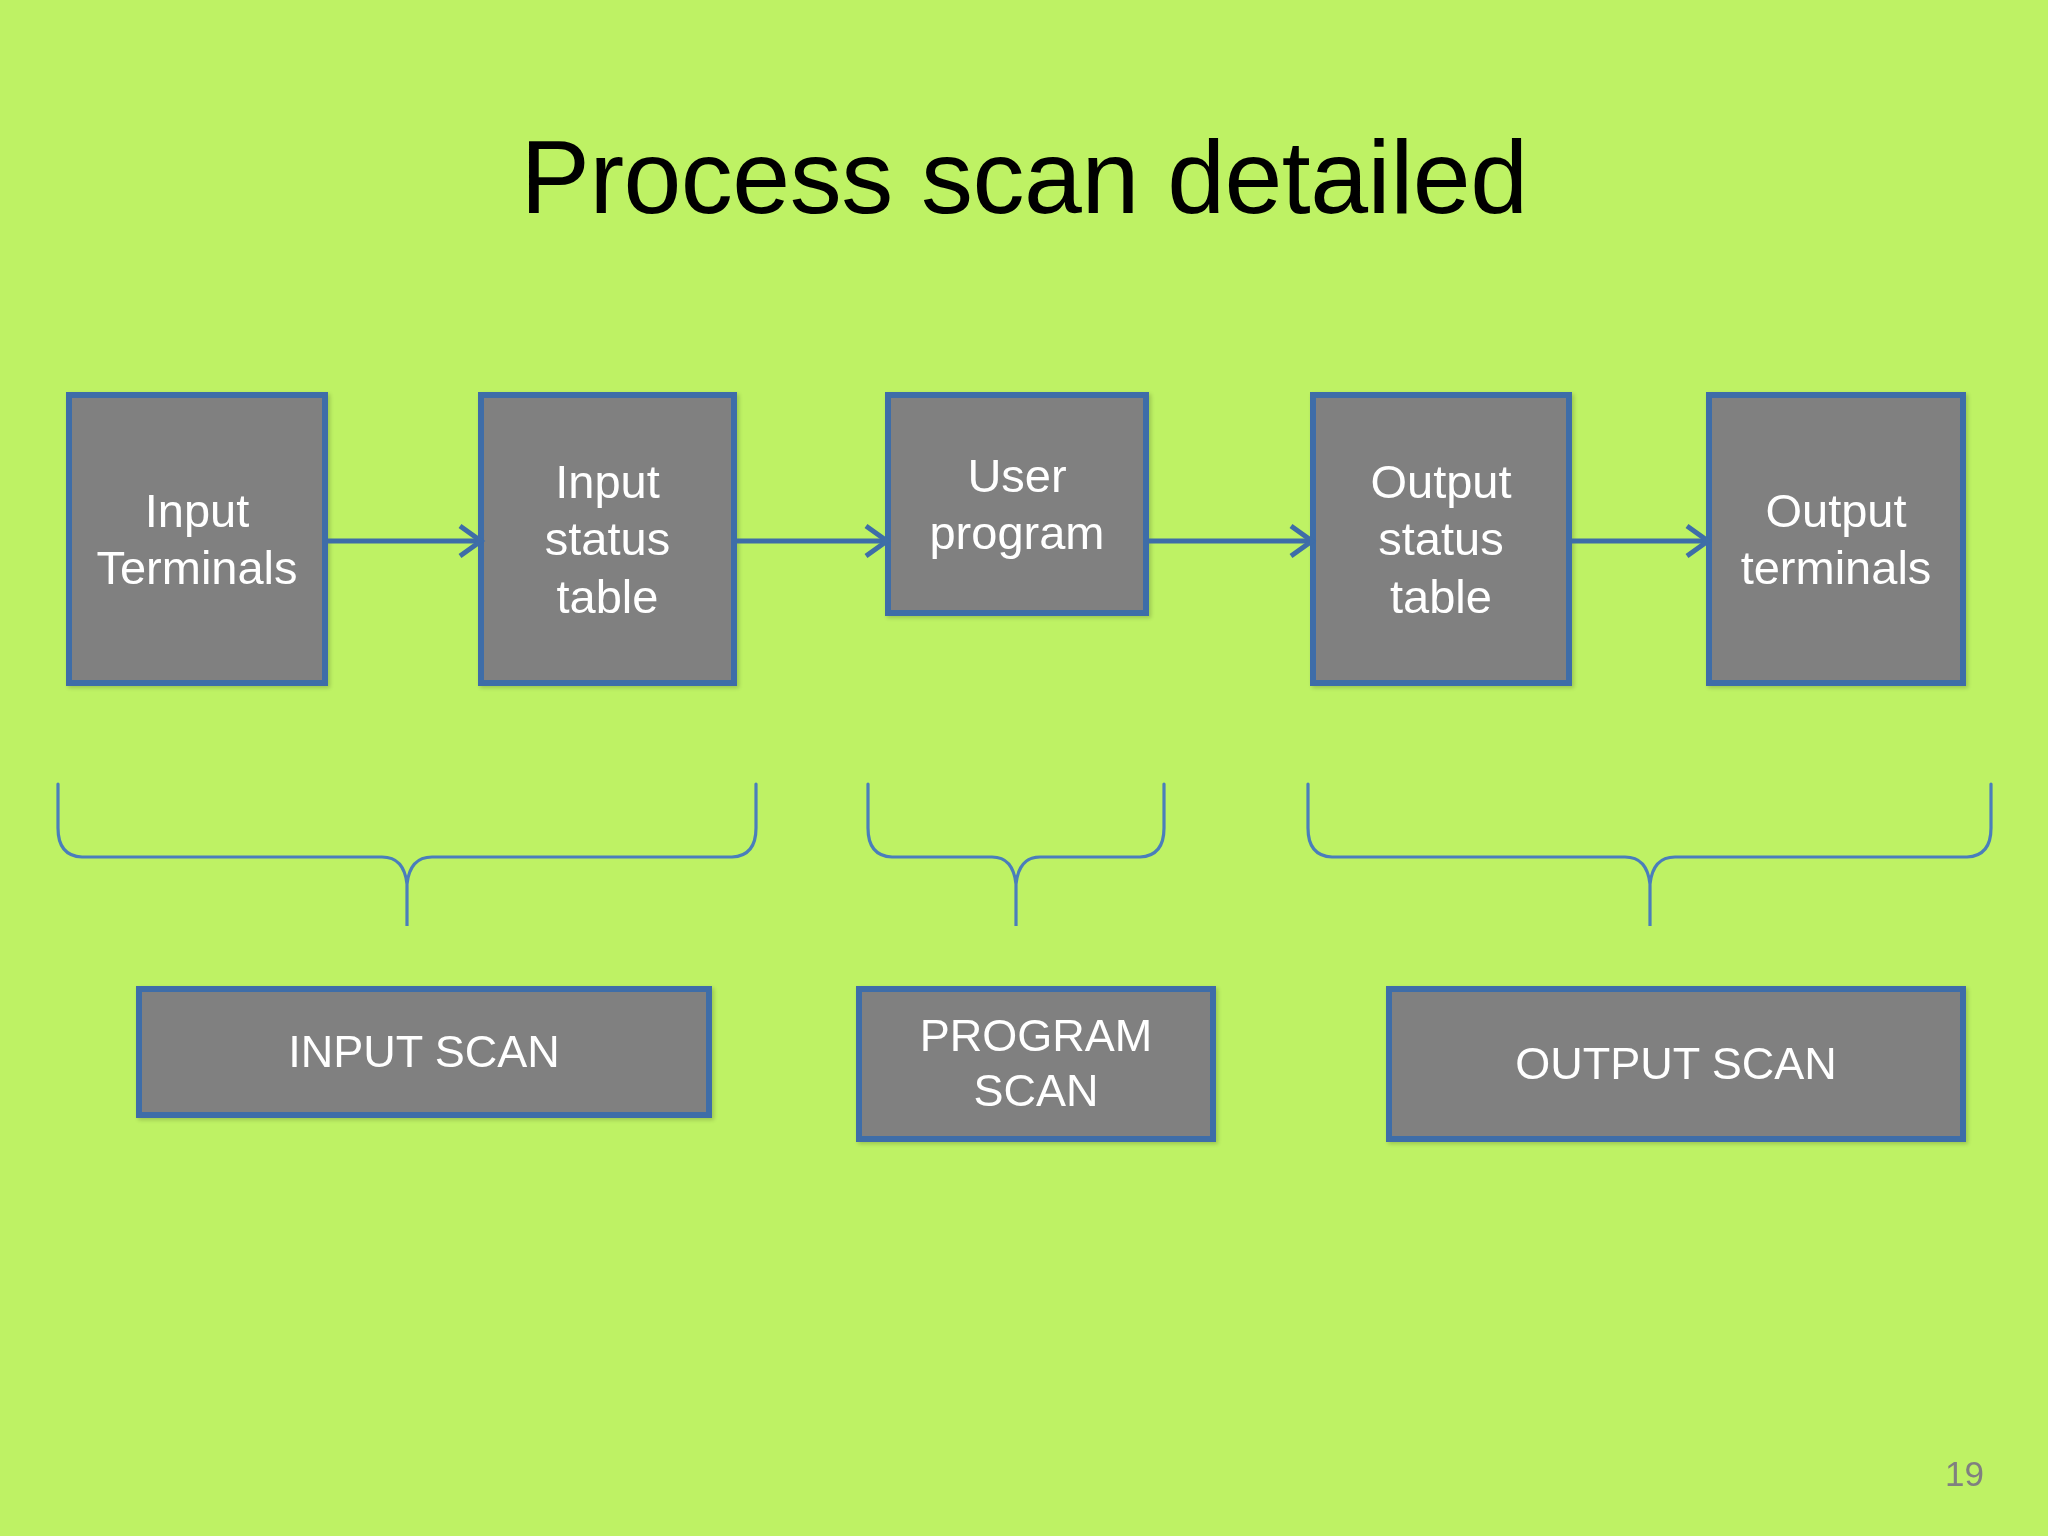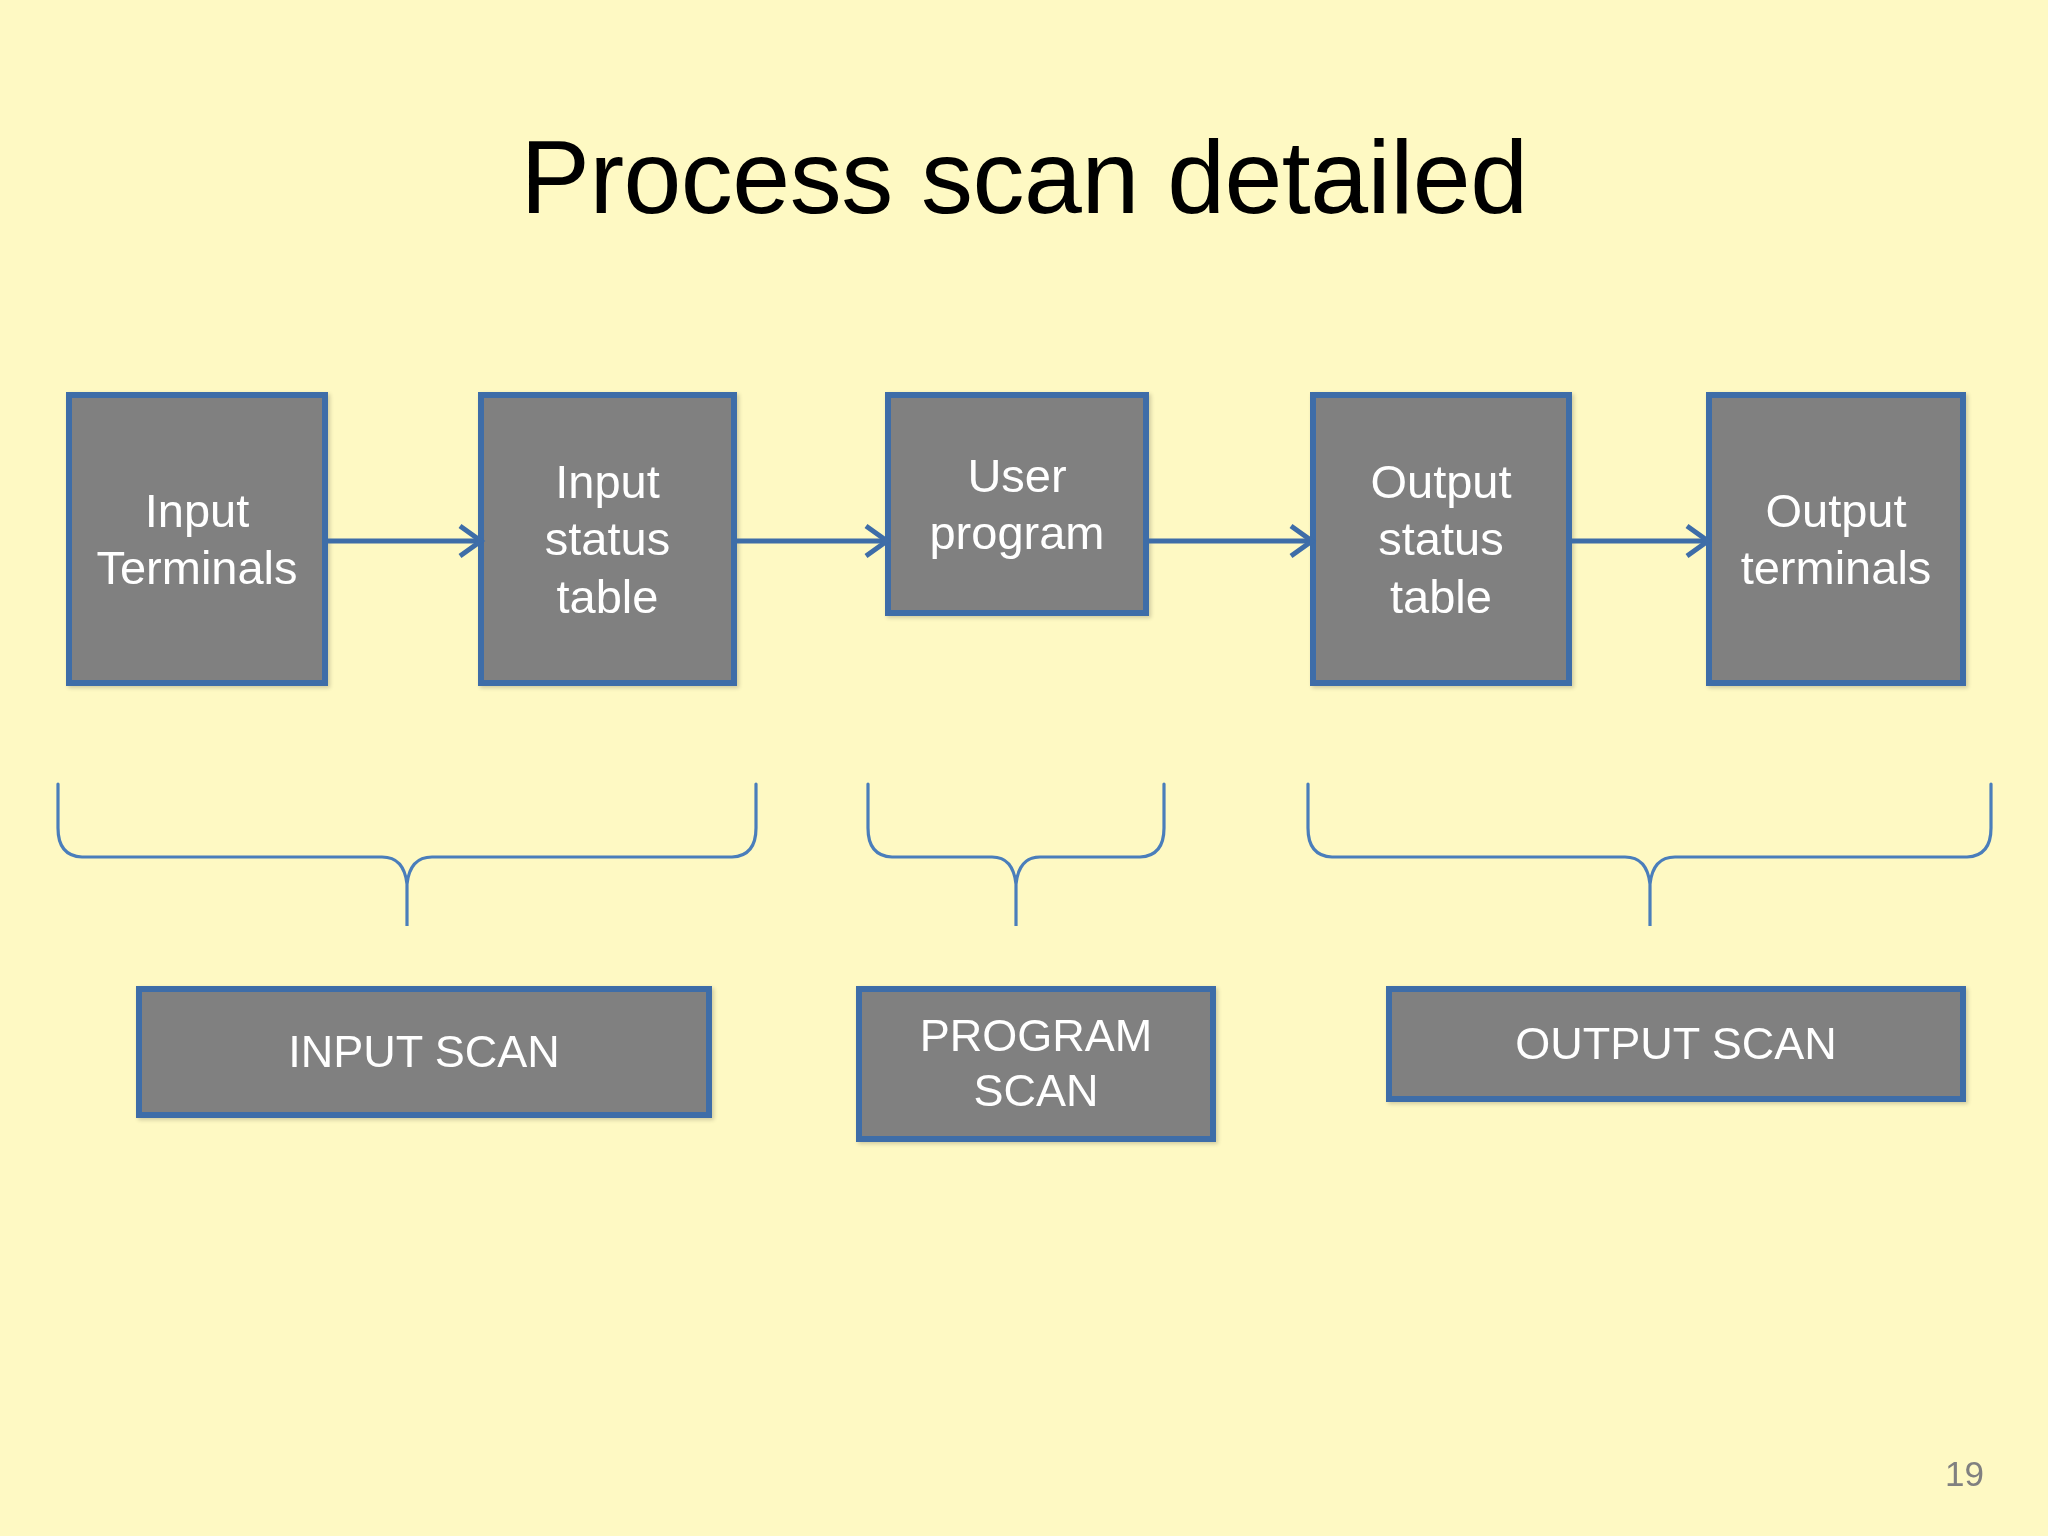--- a/index.html
+++ b/index.html
@@ -14,21 +14,21 @@
     overflow: hidden;
     font-family: "Liberation Sans", sans-serif;
     -webkit-font-smoothing: antialiased;
   }
 
   #slide {
     position: absolute;
     left: 0; top: 0;
     width: 2048px;
     height: 1536px;
-    background: #fef9c3;
+    background: #bef264;
   }
 
   
   #slide-title {
     position: absolute;
     left: 0;
     top: 118px;
     width: 2048px;
     text-align: center;
     font-size: 104px;
@@ -109,21 +109,21 @@
   }
   .scan-box .bx-label {
     display: block;
     width: 100%;
     padding: 0 6px;
     box-sizing: border-box;
   }
 
   #scan-input   { left: 136px;  top: 986px; width: 576px; height: 132px; }
   #scan-program { left: 856px;  top: 986px; width: 360px; height: 156px; }
-  #scan-output  { left: 1386px; top: 986px; width: 580px; height: 116px; }
+  #scan-output  { left: 1386px; top: 986px; width: 580px; height: 156px; }
 
   
   #page-number {
     position: absolute;
     right: 64px;
     bottom: 42px;
     font-size: 35px;
     color: #808080;
     font-weight: 400;
   }

